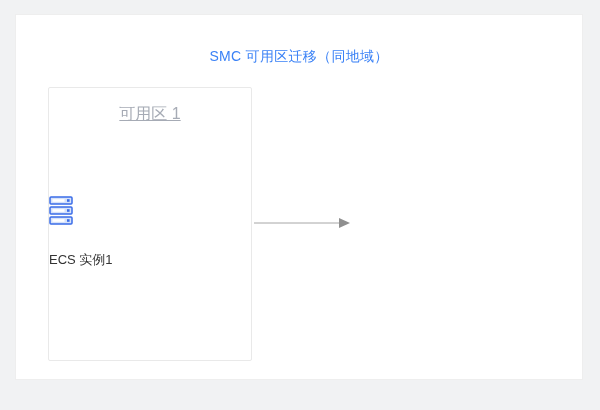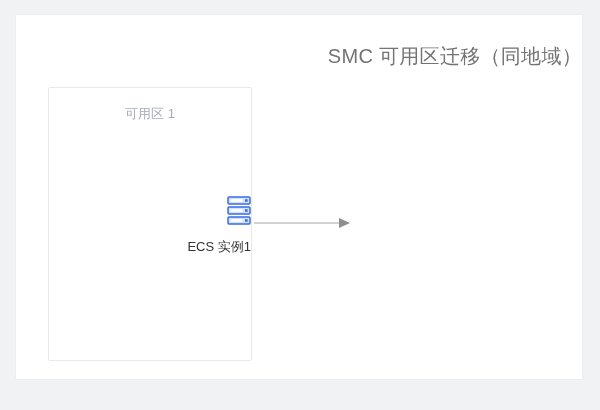--- a/index.html
+++ b/index.html
@@ -12,45 +12,46 @@
   .canvas{position:relative;width:600px;height:410px;}
   .card{
     position:absolute;left:15px;top:14px;
     width:568px;height:366px;
     background:#ffffff;
     border:1px solid #eeeeee;
     box-sizing:border-box;
   }
   .title{
     position:absolute;top:31px;left:0;right:0;
-    text-align:right;
-    font-size:20px;line-height:20px;
-    color:#737373;
+    text-align:center;
+    font-size:14px;line-height:20px;
+    color:#3b82f6;
     letter-spacing:0.3px;
   }
   .zone{
     position:absolute;top:72px;
     width:204px;height:274px;
     background:#ffffff;
     border:1px solid #e9e9e9;
     border-radius:2px;
     box-sizing:border-box;
   }
   .zone-left{left:32px;}
   .zone-right{left:334px;}
   .zone-label{
     margin-top:17px;
     text-align:center;
-    font-size:13px;line-height:18px;
+    font-size:16px;line-height:18px;
     color:#a6abb5;
+    text-decoration:underline;
   }
   .node{
     position:absolute;top:108px;left:0;right:0;
-    display:flex;flex-direction:column;align-items:flex-end;
-    gap:10px;
+    display:flex;flex-direction:column;align-items:flex-start;
+    gap:23px;
   }
   .node-label{
     font-size:13px;line-height:16px;
     color:#333333;
   }
   .arrow{
     position:absolute;left:238px;top:201px;
     width:96px;height:14px;
   }
 </style>

